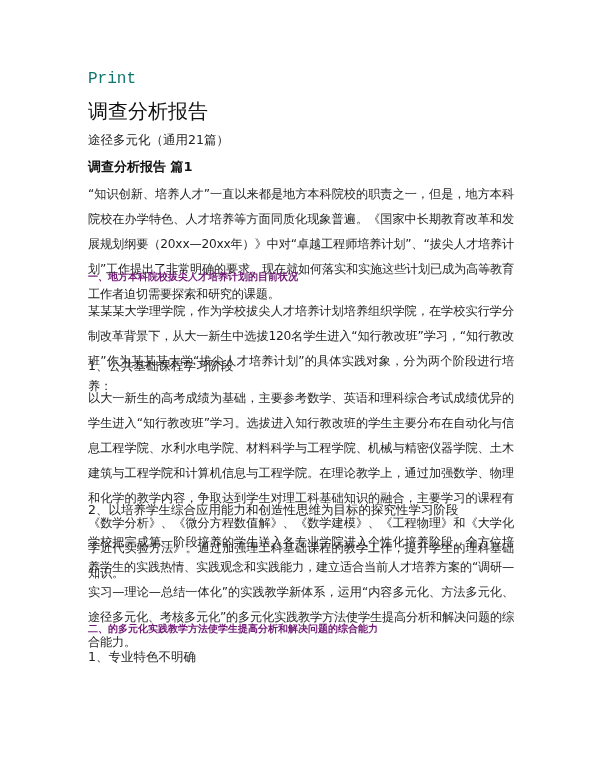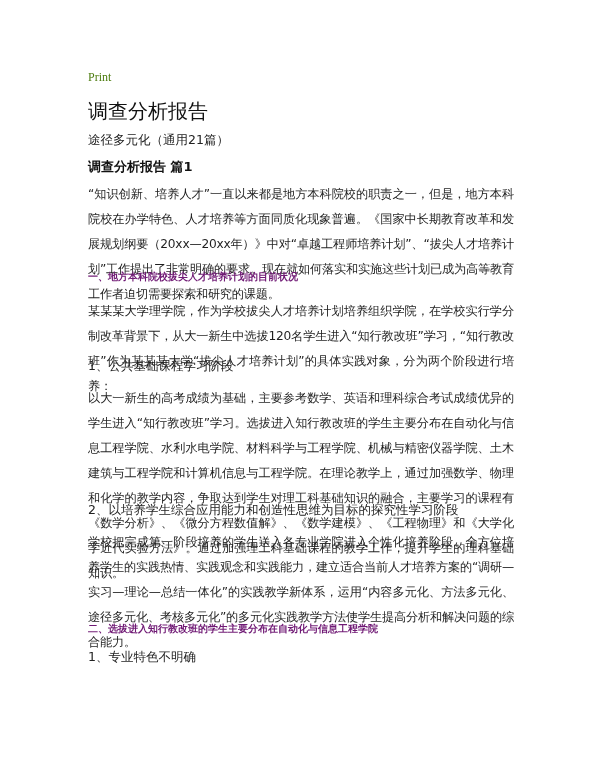--- a/index.html
+++ b/index.html
@@ -1,19 +1,19 @@
 <!DOCTYPE html>
 <html><head>
 <meta charset="utf-8">
 <style>
   html, body { margin:0; padding:0; background:#ffffff; }
   body { width:600px; height:776px; overflow:hidden; position:relative;
          font-family:"DejaVu Sans", sans-serif; color:#1a1a1a; }
   .page { position:absolute; left:88px; top:0; width:426px; }
-  .print { position:absolute; top:70px; left:0; font-family:Liberation Serif, serif; font-size:12px; color:#4d7c0f; }
+  .print { position:absolute; top:70px; left:0; font-family:Liberation Mono, monospace; font-size:16px; color:#0f766e; }
   .title { position:absolute; top:98px; left:0; width:426px; text-align:left; font-size:20px; color:#111; }
   .subtitle { position:absolute; top:132px; left:0; font-size:12.5px; color:#222; }
   .h-pian { position:absolute; top:158px; left:0; font-size:13px; font-weight:bold; color:#111; }
   .para { position:absolute; left:0; width:426px; font-size:12.2px; line-height:25px; color:#1f1f1f; text-align:justify; letter-spacing:-0.2px; }
   .sec-h { position:absolute; left:0; font-size:10px; font-weight:bold; color:#701a75; }
   .sub-h { position:absolute; left:0; font-size:12.5px; color:#222; }
 </style>
 </head>
 <body>
 
@@ -27,15 +27,15 @@
 
   <div class="sec-h" style="top:270px;">一、地方本科院校拔尖人才培养计划的目前状况</div>
   <div class="para" style="top:299px;">某某某大学理学院，作为学校拔尖人才培养计划培养组织学院，在学校实行学分制改革背景下，从大一新生中选拔120名学生进入“知行教改班”学习，“知行教改班”作为某某某大学“拔尖人才培养计划”的具体实践对象，分为两个阶段进行培养：</div>
 
   <div class="sub-h" style="top:358px;">1、公共基础课程学习阶段</div>
   <div class="para" style="top:386px;">以大一新生的高考成绩为基础，主要参考数学、英语和理科综合考试成绩优异的学生进入“知行教改班”学习。选拔进入知行教改班的学生主要分布在自动化与信息工程学院、水利水电学院、材料科学与工程学院、机械与精密仪器学院、土木建筑与工程学院和计算机信息与工程学院。在理论教学上，通过加强数学、物理和化学的教学内容，争取达到学生对理工科基础知识的融合，主要学习的课程有《数学分析》、《微分方程数值解》、《数学建模》、《工程物理》和《大学化学近代实验方法》。通过加强理工科基础课程的教学工作，提升学生的理科基础知识。</div>
 
   <div class="sub-h" style="top:502px;">2、以培养学生综合应用能力和创造性思维为目标的探究性学习阶段</div>
   <div class="para" style="top:530px;">学校把完成第一阶段培养的学生送入各专业学院进入个性化培养阶段。全方位培养学生的实践热情、实践观念和实践能力，建立适合当前人才培养方案的“调研—实习—理论—总结一体化”的实践教学新体系，运用“内容多元化、方法多元化、途径多元化、考核多元化”的多元化实践教学方法使学生提高分析和解决问题的综合能力。</div>
 
-  <div class="sec-h" style="top:622px;">二、选拔进入知行教改班的学生主要分布在自动化与信息工程学院</div>
+  <div class="sec-h" style="top:622px;">二、的多元化实践教学方法使学生提高分析和解决问题的综合能力</div>
   <div class="sub-h" style="top:649px;">1、专业特色不明确</div>
 </div>
 
 </body></html>

